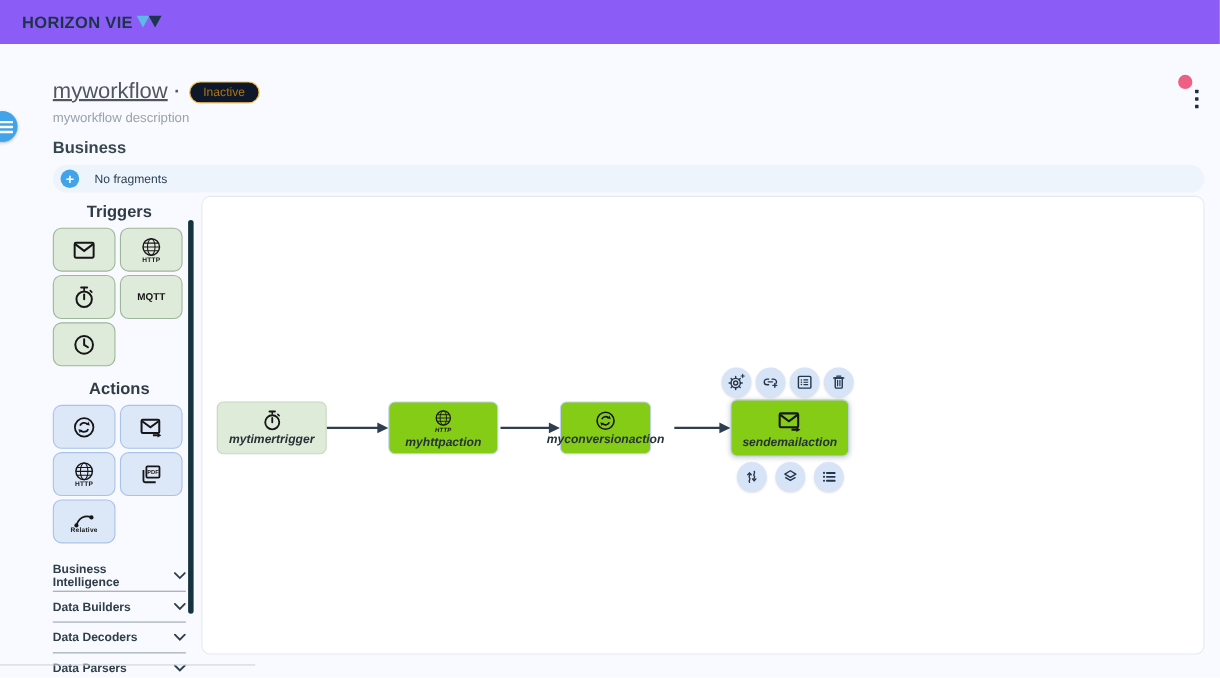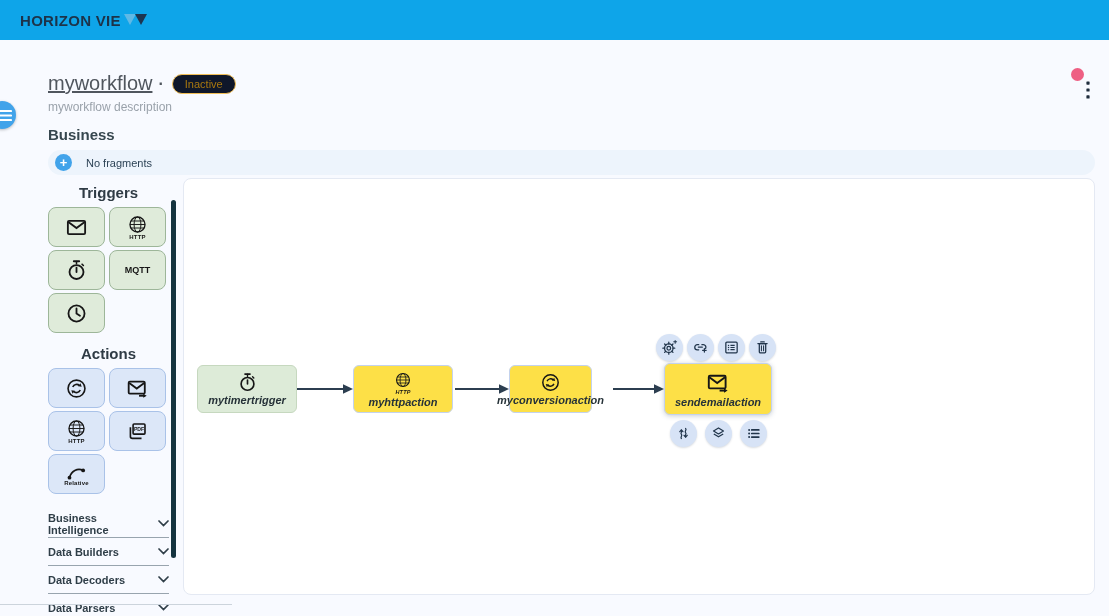--- a/index.html
+++ b/index.html
@@ -8,21 +8,21 @@
     position: relative;
     font-family: "Liberation Sans", sans-serif;
     background: #f8faff;
     overflow: hidden;
     color: #37474f;
   }
   svg { display:block; }
 
   
   .app-header {
-    height: 40px; background: #0ea5e9;
+    height: 40px; background: #8b5cf6;
     display: flex; padding-left: 20px;
   }
   .brand { display:flex; align-items:center; gap:3px; }
   .brand-text { font-size: 15px; font-weight: 700; color:#1d3349; letter-spacing:.3px; }
 
   
   .menu-fab {
     position:absolute; left:-12px; top:101px; width:28px; height:28px;
     border-radius:50%; background:#41a3ea; border:none; cursor:pointer;
     display:flex; align-items:center; justify-content:flex-end; padding-right:4px;
@@ -90,21 +90,21 @@
     position:absolute; left:183px; top:178px; width:912px; height:417px;
     background:#ffffff; border:1px solid #e4e9f3; border-radius:8px;font-style:italic;
   }
   .arrows { position:absolute; left:0; top:0; pointer-events:none; }
   .node {
     position:absolute; border-radius:6px; cursor:grab;
     display:flex; flex-direction:column; align-items:center; justify-content:center; gap:1px;
     font-size:11px; font-weight:700; color:#263238;
   }
   .node.green { background:#ddebd8; border:1px solid #c6d8bf; }
-  .node.blue  { background:#fde047; border:1px solid #c3d2ee; }
+  .node.blue  { background:#84cc16; border:1px solid #c3d2ee; }
   .node.selected { box-shadow:0 1px 5px rgba(40,60,90,.25);text-align:center; }
   .node .tiny-label { font-size:5.5px; }
 
   .node-toolbar { position:absolute; display:flex; gap:4px; }
   .node-toolbar.bottom { gap:8px; }
   .tb-btn {
     width:27px; height:27px; border-radius:50%; border:none; cursor:pointer;
     background:#d7e3f6; color:#22364c;
     display:flex; align-items:center; justify-content:center;
     box-shadow:0 1px 2px rgba(40,60,90,.18);

